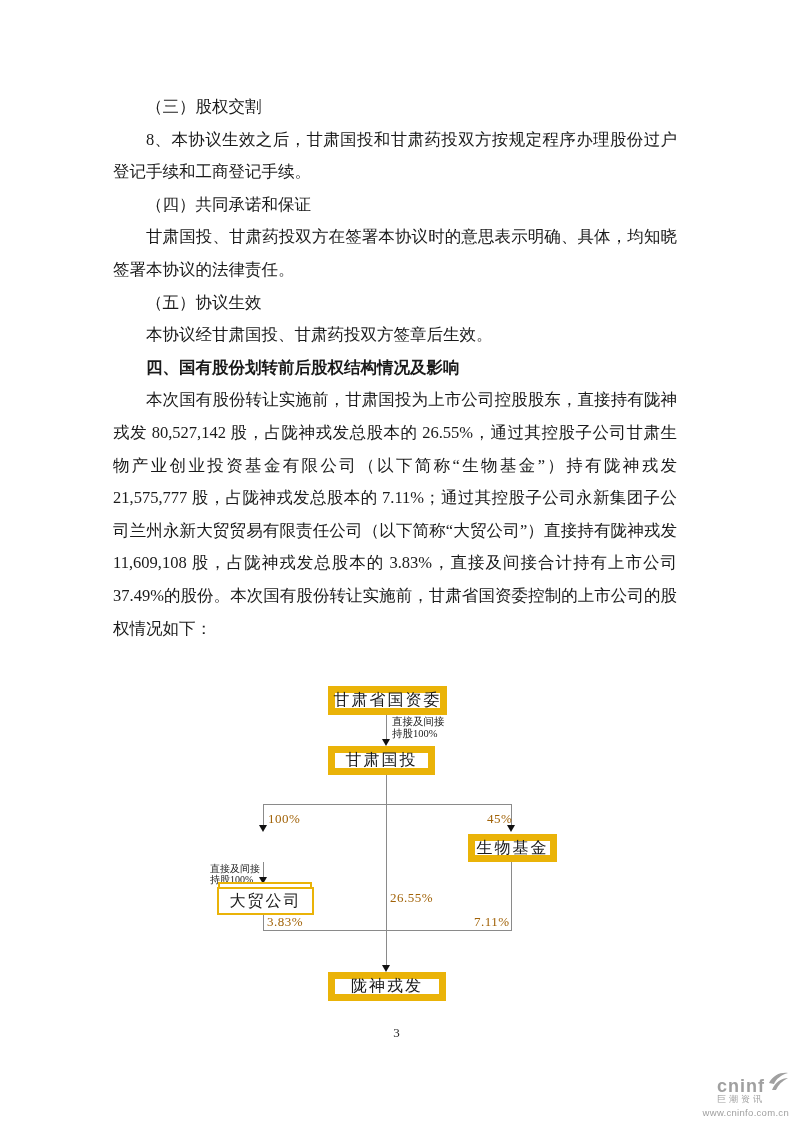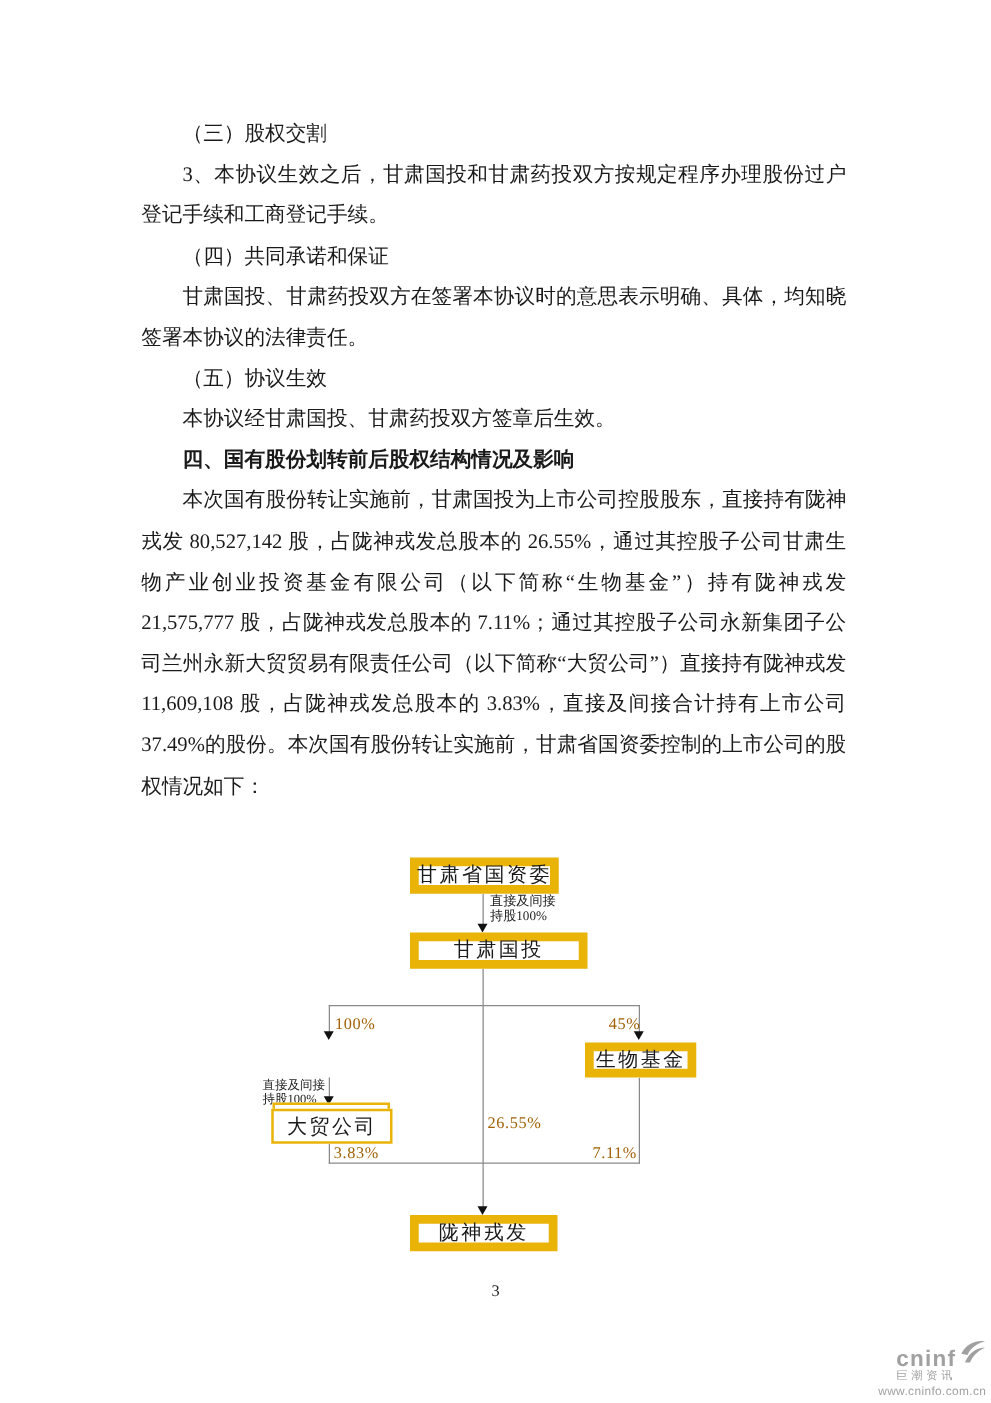--- a/index.html
+++ b/index.html
@@ -40,21 +40,21 @@
   .logo-cn { text-align:right; font-size:9px; letter-spacing:3px; margin-right:24px; margin-top:-2px; }
   .logo-url { text-align:right; font-size:9.5px; letter-spacing:0.3px; margin-top:1px; }
 </style>
 </head>
 <body>
 
 <div class="page">
 
   <div class="text-block">
     <p>（三）股权交割</p>
-    <p>3、本协议生效之后，甘肃国投和甘肃药投双方按规定程序办理股份过户登记手续和工商登记手续。</p>
+    <p>8、本协议生效之后，甘肃国投和甘肃药投双方按规定程序办理股份过户登记手续和工商登记手续。</p>
     <p>（四）共同承诺和保证</p>
     <p>甘肃国投、甘肃药投双方在签署本协议时的意思表示明确、具体，均知晓签署本协议的法律责任。</p>
     <p>（五）协议生效</p>
     <p>本协议经甘肃国投、甘肃药投双方签章后生效。</p>
     <p class="bold">四、国有股份划转前后股权结构情况及影响</p>
     <p>本次国有股份转让实施前，甘肃国投为上市公司控股股东，直接持有陇神戎发 80,527,142 股，占陇神戎发总股本的 26.55%，通过其控股子公司甘肃生物产业创业投资基金有限公司（以下简称“生物基金”）持有陇神戎发 21,575,777 股，占陇神戎发总股本的 7.11%；通过其控股子公司永新集团子公司兰州永新大贸贸易有限责任公司（以下简称“大贸公司”）直接持有陇神戎发 11,609,108 股，占陇神戎发总股本的 3.83%，直接及间接合计持有上市公司 37.49%的股份。本次国有股份转让实施前，甘肃省国资委控制的上市公司的股权情况如下：</p>
   </div>
 
   <div class="diagram">
 
@@ -87,21 +87,21 @@
     <div class="pct-label" style="left:487px; top:811px;">45%</div>
     <div class="edge-label" style="left:210px; top:864px; font-size:10px; line-height:10.5px;">
       <div>直接及间接</div>
       <div>持股100%</div>
     </div>
     <div class="pct-label" style="left:390px; top:890px;">26.55%</div>
     <div class="pct-label" style="left:267px; top:914px;">3.83%</div>
     <div class="pct-label" style="left:474px; top:914px;">7.11%</div>
 
     <div class="node" style="left:328px; top:686px; width:119px; height:29px;">甘肃省国资委</div>
-    <div class="node" style="left:328px; top:746px; width:142px; height:29px;">甘肃国投</div>
+    <div class="node" style="left:328px; top:746px; width:107px; height:29px;">甘肃国投</div>
     <div class="node thick" style="left:218px; top:882px; width:94px; height:30px;">永新集团</div>
     <div class="node" style="left:468px; top:834px; width:89px; height:28px;text-align:right;">生物基金</div>
     <div class="node thick" style="left:217px; top:887px; width:97px; height:28px;">大贸公司</div>
     <div class="node" style="left:328px; top:972px; width:118px; height:29px;">陇神戎发</div>
   </div>
 
   <div class="page-number">3</div>
 
   <div class="logo">
     <div class="logo-row">

